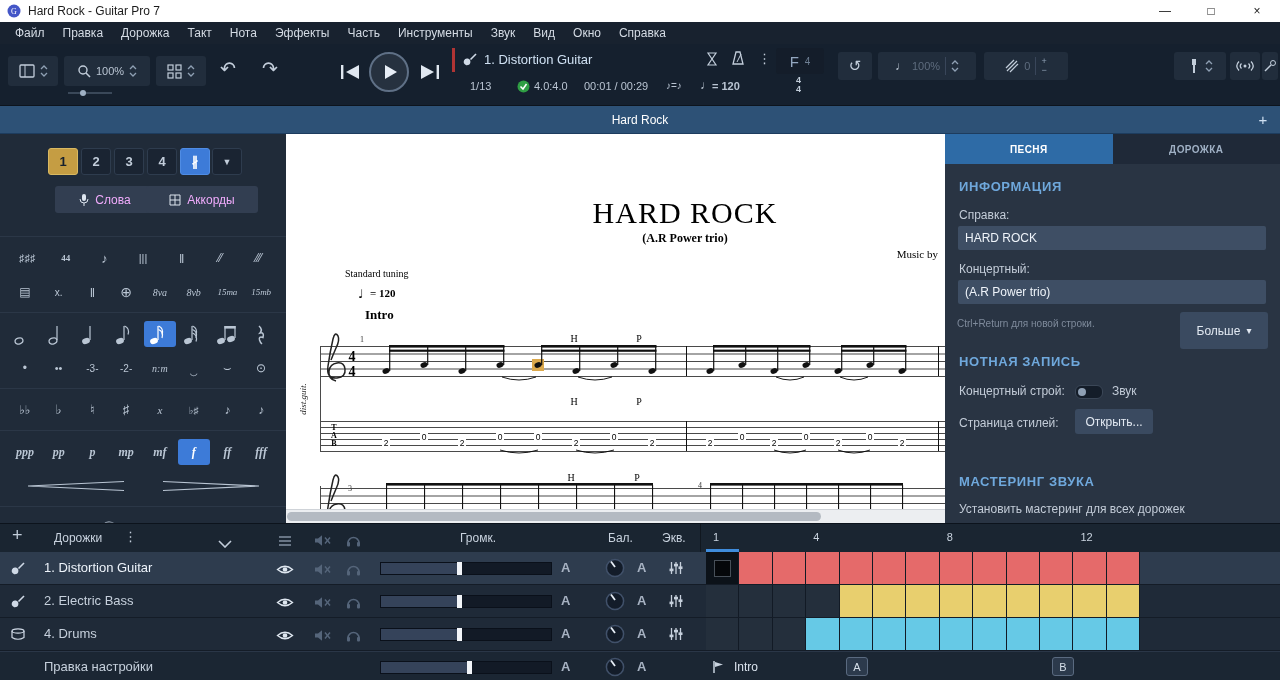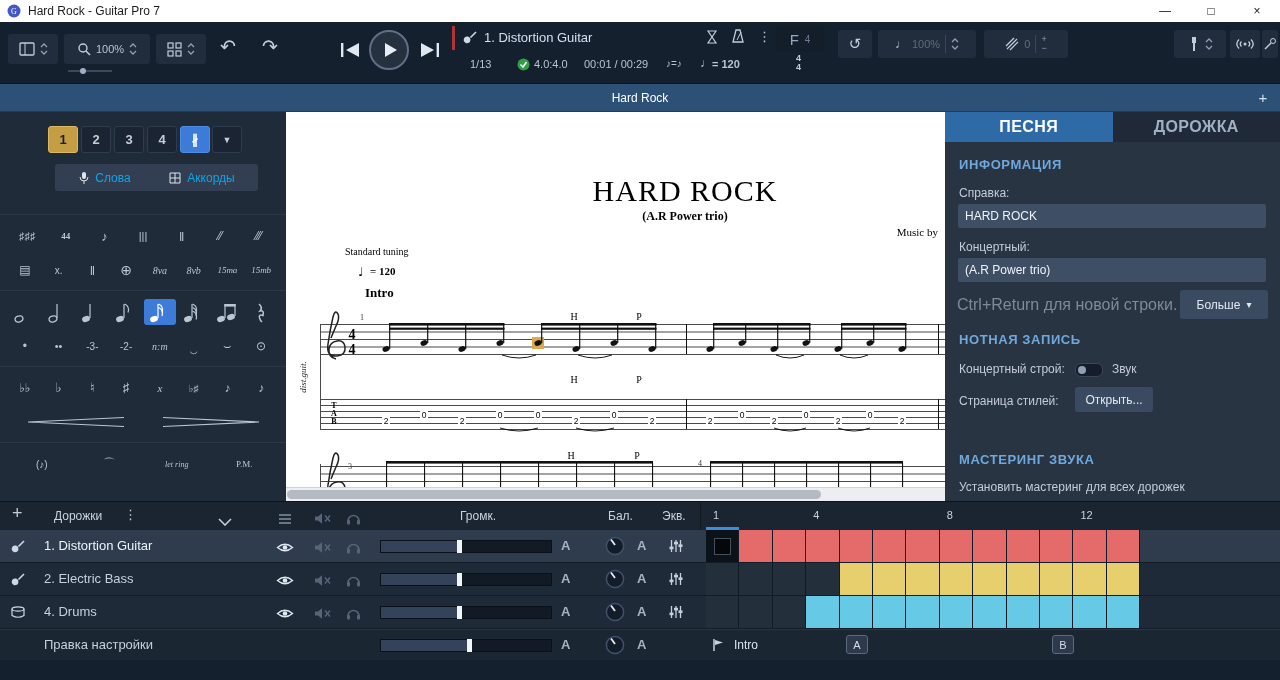--- a/index.html
+++ b/index.html
@@ -30,21 +30,21 @@
   
   .tabstrip{position:relative;height:28px;background:#2d5176;border-bottom:1px solid #1d3c5e;box-sizing:border-box}
   .tabtitle{position:absolute;left:0;right:0;text-align:center;line-height:28px;font-size:12px;color:#ffffff}
   .newtab{position:absolute;right:6px;top:0;width:22px;text-align:center;line-height:28px;font-size:15px;color:#cfe0f2}
   
   .main{position:relative;height:389px;background:#202b39}
   .leftpanel{position:absolute;left:0;top:0;width:286px;height:389px;background:#202b39;overflow:hidden}
   .vbtn{position:absolute;width:30px;height:27px;background:#1a2432;border:1px solid #2e3c4e;border-radius:3px;color:#c2cdda;font-size:13px;font-weight:bold;display:flex;align-items:center;justify-content:center;box-sizing:border-box}
   .vbtn.gold{background:#c59d43;border-color:#d9b961;color:#16202d}
   .vbtn.blue{background:#3d7bd8;border-color:#4f8ce4;color:#fff}
-  .wbtn{position:absolute;height:27px;background:#323e51;border-radius:3px;color:#0ea5e9;font-size:12px;display:flex;align-items:center;justify-content:center;gap:6px;padding:0 10px}
+  .wbtn{position:absolute;height:27px;background:#323e51;border-radius:3px;color:#f0abfc;font-size:12px;display:flex;align-items:center;justify-content:center;gap:6px;padding:0 10px}
   .palette{position:absolute;left:0;top:100px;width:286px;bottom:0;overflow:hidden}
   .prow{display:flex;padding:1px 8px;margin-bottom:6px}
   .prow.sep{border-top:1px solid #2b3747;padding-top:8px;margin-top:2px}
   .pcell{flex:1;height:26px;margin:0 1px;display:flex;align-items:center;justify-content:center;color:#bac6d4;border-radius:3px;font-size:12px;cursor:default}
   .pcell.active{background:#3d7bd8;color:#fff}
   .pcell.dyn{font-family:"Liberation Serif",serif;font-style:italic;font-weight:bold;font-size:12px}
   .stackline{font-size:9px;line-height:9px;font-weight:bold;text-align:center;font-family:"Liberation Serif",serif}
   
   .score{position:absolute;left:286px;top:0;width:659px;height:389px;background:#ffffff}
   .sc-title{font:30px "Liberation Serif",serif;letter-spacing:1px;text-anchor:middle;fill:#000}
@@ -59,26 +59,26 @@
   .sc-tab{font:bold 8px "Liberation Serif",serif;text-anchor:middle;fill:#000}
   .sc-abbrev{font:italic 9px "Liberation Serif",serif;fill:#222;text-anchor:middle}
   .tabnum{font:8.5px "Liberation Sans",sans-serif;fill:#000;text-anchor:middle}
   .artic{font:10px "Liberation Serif",serif;fill:#000;text-anchor:middle}
   .tie{fill:none;stroke:#000;stroke-width:0.9}
   .hscroll{position:absolute;left:0;bottom:0;width:659px;height:14px;background:#eceef1;border-top:1px solid #cfd3d8;box-sizing:border-box}
   .hthumb{position:absolute;left:1px;top:2px;width:534px;height:9px;background:#b4bac2;border-radius:5px}
   
   .rightpanel{position:absolute;left:945px;top:0;width:335px;height:389px;background:#293443;overflow:hidden}
   .rtabs{display:flex;height:30px}
-  .rtab{flex:1;display:flex;align-items:center;justify-content:center;font-size:16px;font-weight:bold;letter-spacing:.4px;color:#9fb0c4;background:#1f2938;cursor:default}
+  .rtab{flex:1;display:flex;align-items:center;justify-content:center;font-size:10px;font-weight:bold;letter-spacing:.4px;color:#9fb0c4;background:#1f2938;cursor:default}
   .rtab.active{background:#2e6ba6;color:#fff}
   .rheading{position:absolute;left:14px;font-size:13px;font-weight:bold;letter-spacing:.6px;color:#6fa8dc}
   .rlabel{position:absolute;left:14px;font-size:12px;color:#c3ccd8}
   .rinput{position:absolute;left:13px;width:308px;height:24px;background:#3e4e64;border-radius:2px;color:#eef3f9;font-size:12px;line-height:24px;padding-left:7px;box-sizing:border-box}
-  .rhint{position:absolute;left:12px;font-size:16px;color:#7e8a9b}
+  .rhint{position:absolute;left:12px;font-size:10px;color:#7e8a9b}
   .rbtn{position:absolute;background:#3a4a60;border-radius:3px;color:#e2e9f2;font-size:12px;display:flex;align-items:center;justify-content:center;gap:6px;box-sizing:border-box}
   .tog{position:absolute;width:26px;height:12px;border-radius:6px;background:#141d29;border:1px solid #3b4757}
   .togdot{position:absolute;left:2px;top:2px;width:8px;height:8px;border-radius:50%;background:#8fa0b4}
   
   .mixer{position:relative;height:158px;background:#1a2531;border-top:1px solid #0c131c;box-sizing:border-box}
   .mhead{position:absolute;left:0;top:0;width:1280px;height:28px}
   .mhlabel{position:absolute;top:7px;font-size:12px;color:#c9d3df}
   .bnum{position:absolute;top:7px;font-size:11px;color:#c9d3df}
   .playhead{position:absolute;left:706px;top:25px;width:33px;height:3px;background:#3f8cdc}
   .mrow{position:absolute;left:0;width:1280px;height:33px;border-bottom:1px solid #141c27;background:#1f2a38;box-sizing:border-box}
@@ -115,20 +115,34 @@
           <circle cx="7" cy="7" r="6.5" fill="#4456c7"></circle>
           <text x="7" y="10" text-anchor="middle" font-size="8" fill="#fff" font-family="Liberation Serif,serif">G</text>
         </svg>
     </span>
     <span class="wtitle">Hard Rock - Guitar Pro 7</span>
     <span class="winbtn" style="right:92px">—</span>
     <span class="winbtn" style="right:46px">□</span>
     <span class="winbtn" style="right:0">×</span>
   </div>
 
+  <div class="menubar">
+      <div class="menu-item">Файл</div>
+      <div class="menu-item">Правка</div>
+      <div class="menu-item">Дорожка</div>
+      <div class="menu-item">Такт</div>
+      <div class="menu-item">Нота</div>
+      <div class="menu-item">Эффекты</div>
+      <div class="menu-item">Часть</div>
+      <div class="menu-item">Инструменты</div>
+      <div class="menu-item">Звук</div>
+      <div class="menu-item">Вид</div>
+      <div class="menu-item">Окно</div>
+      <div class="menu-item">Справка</div>
+    </div>
 
   <div class="toolbar">
     <div class="tbtn" style="left:8px;top:12px;width:50px;height:30px">
       <svg width="16" height="14">
           <rect x="1" y="1" width="14" height="12" rx="1" fill="none" stroke="#c2cdda" stroke-width="1.3"></rect>
           <line x1="6" y1="1" x2="6" y2="13" stroke="#c2cdda"></line>
         </svg>
       <svg width="8" height="16">
           <path d="M1 6 L4 3 L7 6" fill="none" stroke="#8fa0b4" stroke-width="1.3"></path>
           <path d="M1 10 L4 13 L7 10" fill="none" stroke="#8fa0b4" stroke-width="1.3"></path>
@@ -391,20 +405,30 @@
           </div>
           <div class="prow sep">
             <div class="pcell" style="font-size: 12px; font-family: &quot;Liberation Serif&quot;, serif;">♭♭</div>
             <div class="pcell" style="font-size: 13px; font-family: &quot;Liberation Serif&quot;, serif;">♭</div>
             <div class="pcell" style="font-size: 13px; font-family: &quot;Liberation Serif&quot;, serif;">♮</div>
             <div class="pcell" style="font-size: 13px; font-family: &quot;Liberation Serif&quot;, serif;">♯</div>
             <div class="pcell" style="font-size: 11px; font-style: italic; font-family: &quot;Liberation Serif&quot;, serif;">x</div>
             <div class="pcell" style="font-size: 10px; font-family: &quot;Liberation Serif&quot;, serif;">♭♯</div>
             <div class="pcell" style="font-size: 12px;">♪</div>
             <div class="pcell" style="font-size: 12px;">♪</div>
+          </div>
+          <div class="prow sep">
+            <div class="pcell dyn">ppp</div>
+            <div class="pcell dyn">pp</div>
+            <div class="pcell dyn">p</div>
+            <div class="pcell dyn">mp</div>
+            <div class="pcell dyn">mf</div>
+            <div class="pcell active dyn">f</div>
+            <div class="pcell dyn">ff</div>
+            <div class="pcell dyn">fff</div>
           </div>
           <div class="prow">
             <div class="pcell">
               <svg width="104" height="14" viewBox="0 0 104 14">
                 <path d="M4 7 L100 2.5 M4 7 L100 11.5" stroke="currentColor" fill="none" stroke-width="1.1"></path>
               </svg>
             </div>
             <div class="pcell">
               <svg width="104" height="14" viewBox="0 0 104 14">
                 <path d="M4 2.5 L100 7 M4 11.5 L100 7" stroke="currentColor" fill="none" stroke-width="1.1"></path>
@@ -578,21 +602,21 @@
       <div class="rtabs">
         <div class="rtab active">ПЕСНЯ</div>
         <div class="rtab">ДОРОЖКА</div>
       </div>
       <div class="rheading" style="top:45px">ИНФОРМАЦИЯ</div>
       <div class="rlabel" style="top:74px">Справка:</div>
       <div class="rinput" style="top:92px">HARD ROCK</div>
       <div class="rlabel" style="top:128px">Концертный:</div>
       <div class="rinput" style="top:146px">(A.R Power trio)</div>
       <div class="rhint" style="top:184px">Ctrl+Return для новой строки.</div>
-      <div class="rbtn" style="right:12px;top:178px;width:88px;height:29px">
+      <div class="rbtn" style="right:12px;top:178px;width:88px;height:37px">
         <span>Больше</span>
         <span style="font-size:10px">▾</span>
       </div>
       <div class="rheading" style="top:220px">НОТНАЯ ЗАПИСЬ</div>
       <div class="rlabel" style="top:250px">Концертный строй:</div>
       <div class="tog" style="left:130px;top:251px">
           <span class="togdot"></span>
         </div>
       <div class="rlabel" style="left:167px;top:250px">Звук</div>
       <div class="rlabel" style="top:282px">Страница стилей:</div>

